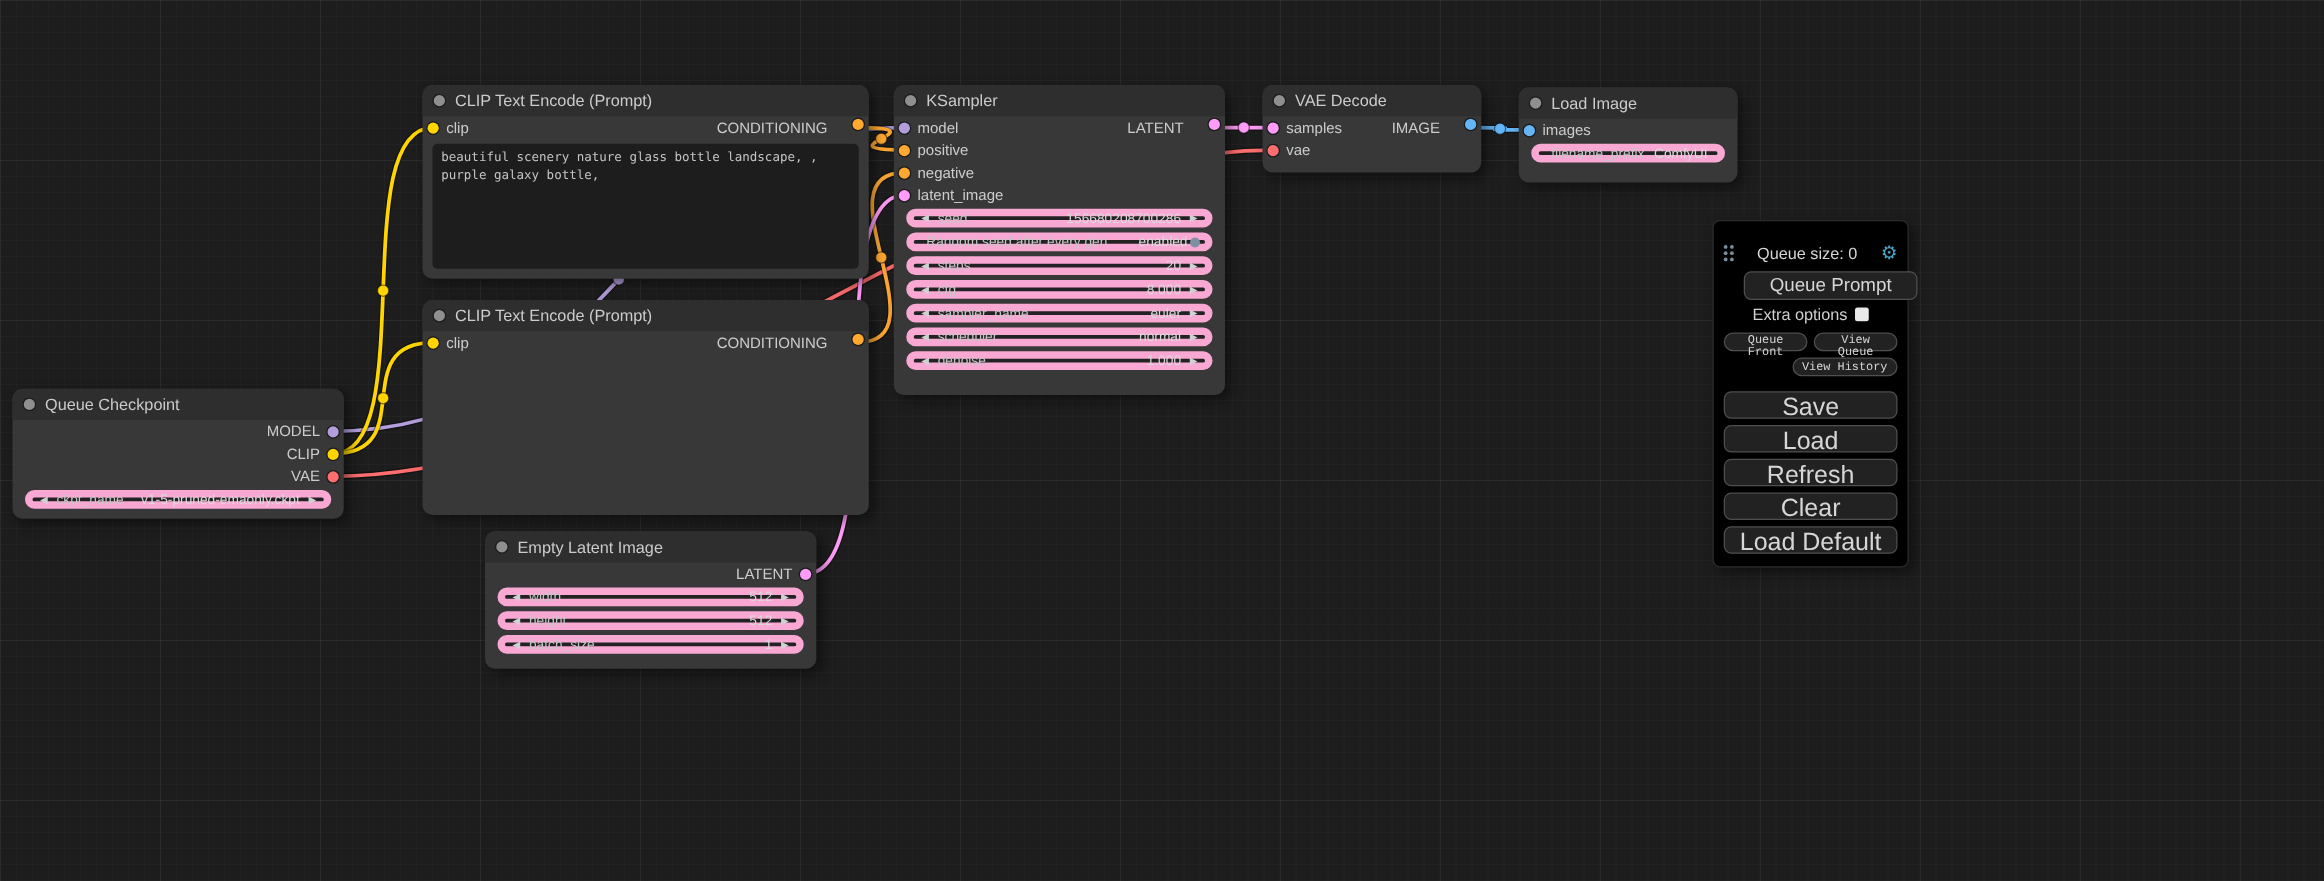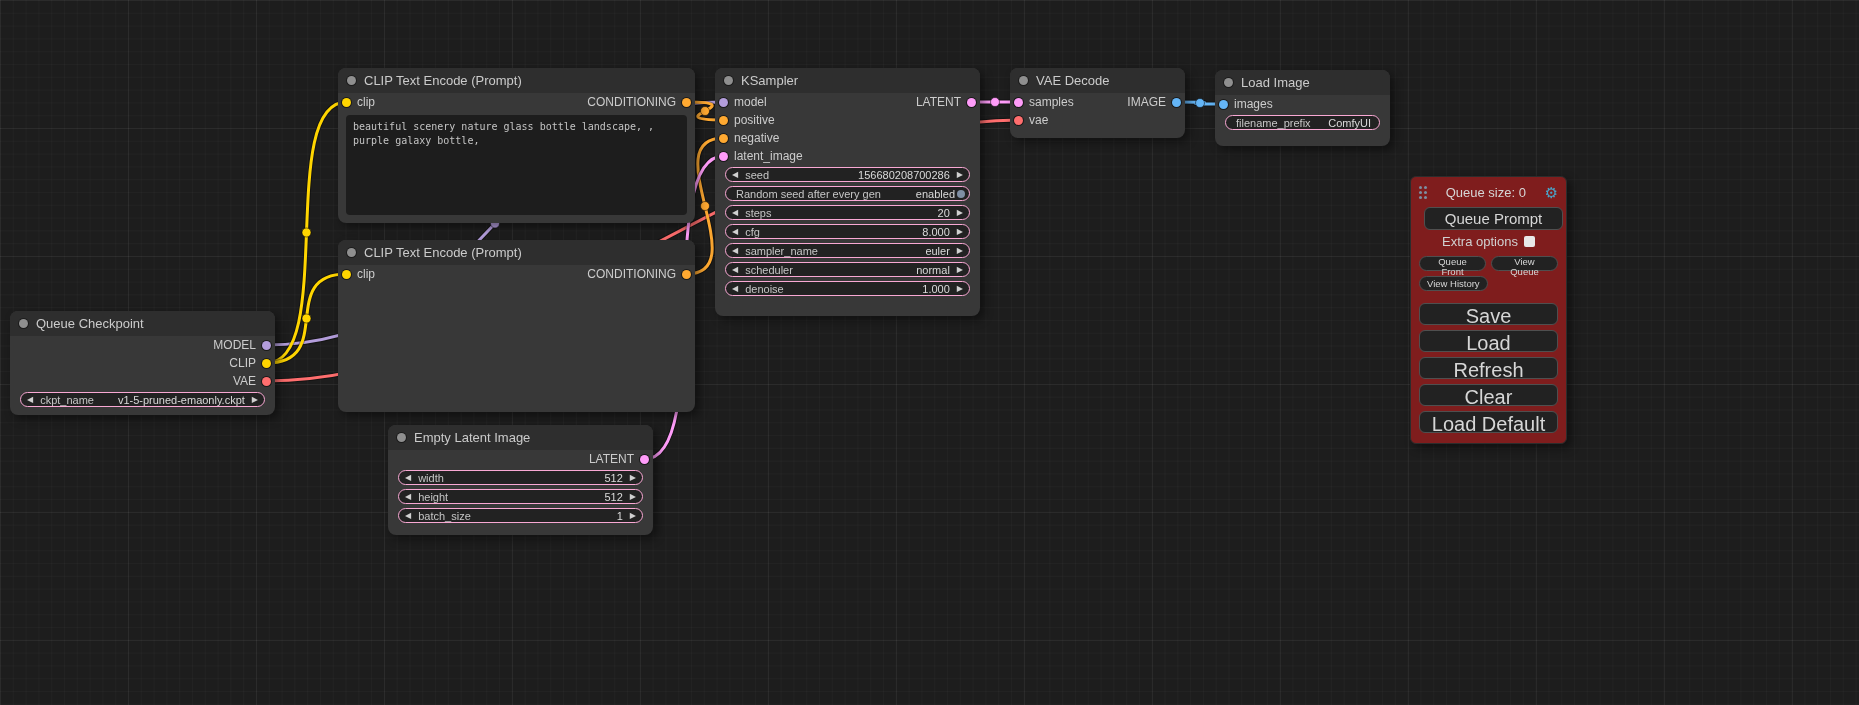--- a/index.html
+++ b/index.html
@@ -23,59 +23,59 @@
   .node-header{
     flex:0 0 25px;height:25px;background:#2e2e2e;border-radius:8px 8px 0 0;
     display:flex;align-items:center;gap:8px;padding:0 9px;font-size:13px;color:#cbcbcb;
   }
   .collapse-dot{width:9px;height:9px;border-radius:50%;background:#8f8f8f;flex:0 0 auto;box-shadow:0 0 0 1px rgba(0,0,0,0.4);}
   .slot-row{display:flex;align-items:center;height:18px;padding:0 4px;font-size:12px;color:#cccccc;}
   .slot-row .dot{width:9px;height:9px;border-radius:50%;flex:0 0 auto;box-shadow:0 0 0 1px rgba(0,0,0,0.55);background:#888;}
   .in-row{justify-content:flex-start;gap:6px;}
   .out-row{justify-content:flex-end;gap:6px;}
   .slot-in{display:flex;align-items:center;gap:6px;}
-  .slot-out{display:flex;align-items:center;gap:6px;margin-left:auto;}
+  .slot-out{display:flex;align-items:flex-start;gap:20px;margin-left:auto;}
   .widget{
-    flex:0 0 15px;height:15px;margin:2px 10px;background:#222;border:1px solid #f9a8d4;
+    flex:0 0 15px;height:15px;margin:2px 10px;background:#222;border:6px solid #f9a8d4;
     border-radius:8px;display:flex;align-items:center;font-size:11px;padding:0 6px;box-sizing:border-box;
   }
   .warrow{font-size:8px;color:#d0d0d0;line-height:1;}
   .w-label{color:#c6c6c6;margin-left:7px;white-space:nowrap;}
   .w-value{color:#dadada;margin-left:auto;margin-right:7px;white-space:nowrap;}
   .widget.no-arrows .w-label{margin-left:4px;}
   .widget.no-arrows .w-value{margin-right:2px;}
   .toggle-dot{width:8px;height:8px;border-radius:50%;flex:0 0 auto;margin-right:-2px;}
   .prompt-box{
     flex:1;margin:4px 8px 8px;background:#1d1d1d;border-radius:4px;padding:5px 7px;
     font-family:"DejaVu Sans Mono",monospace;font-size:10px;color:#c4c4c4;
     white-space:pre-wrap;word-break:break-word;overflow:hidden;line-height:1.4;
   }
   .queue-panel{
-    position:absolute;left:1410px;top:176px;width:157px;z-index:3;box-sizing:border-box;
-    background:#7f1d1d;border:1px solid #2c2c2c;border-radius:6px;
-    padding:6px 8px 10px;box-shadow:4px 4px 10px rgba(0,0,0,0.45);
+    position:absolute;left:1370px;top:176px;width:157px;z-index:3;box-sizing:border-box;
+    background:#000000;border:1px solid #2c2c2c;border-radius:6px;
+    padding:16px 8px 10px;box-shadow:4px 4px 10px rgba(0,0,0,0.45);
   }
   .qp-header{display:flex;align-items:center;height:18px;}
   .drag-dots{width:8px;height:13px;position:relative;flex:0 0 auto;}
   .drag-dots::before{
     content:"";position:absolute;left:0;top:0;width:3px;height:3px;border-radius:50%;background:#7d8ea0;
     box-shadow:0 5px 0 #7d8ea0,0 10px 0 #7d8ea0,5px 0 0 #7d8ea0,5px 5px 0 #7d8ea0,5px 10px 0 #7d8ea0;
   }
   .qp-size{flex:1;text-align:center;font-size:13px;color:#d6d6d6;}
   .qp-gear{font-size:15px;color:#4ba3c7;cursor:pointer;flex:0 0 auto;line-height:1;}
   .qp-btn{
     background:#222;border:1px solid #4f4f4f;border-radius:6px;color:#d6d6d6;
     font-family:inherit;cursor:pointer;display:block;
   }
-  .qp-btn.big{width:100%;height:23px;font-size:15px;margin:6px 5px 4px;}
+  .qp-btn.big{width:100%;height:23px;font-size:15px;margin:6px 16px 4px;}
   .qp-btn.main{width:100%;height:22px;font-size:20px;}
   .qp-btn.small{height:15px;font-size:9.5px;padding:0 7px;border-radius:8px;line-height:1;}
   .qp-extra{display:flex;justify-content:center;align-items:center;gap:6px;color:#d0d0d0;font-size:13px;margin:4px 0 7px;}
   .qp-checkbox{width:11px;height:11px;background:#e8e8e8;border-radius:2px;display:inline-block;cursor:pointer;}
-  .qp-row{display:flex;gap:5px;justify-content:flex-start;margin-bottom:5px;}
+  .qp-row{display:flex;gap:5px;justify-content:flex-end;margin-bottom:5px;font-family:Liberation Mono, monospace;}
   .qp-row .grow{flex:1;}
   .qp-main{margin-top:12px;display:flex;flex-direction:column;gap:5px;}
 </style>
 </head>
 <body>
 
 <svg id="wires" width="1859" height="705">
     <path d="M 266.5 345 C 495 345, 495 102, 723.5 102" fill="none" stroke="rgba(0,0,0,0.35)" stroke-width="5"></path>
     <path d="M 266.5 345 C 495 345, 495 102, 723.5 102" fill="none" stroke="#B39DDB" stroke-width="3" stroke-linecap="round"></path>
     <circle cx="495" cy="223.5" r="4.5" fill="#B39DDB" stroke="rgba(0,0,0,0.5)"></circle>

